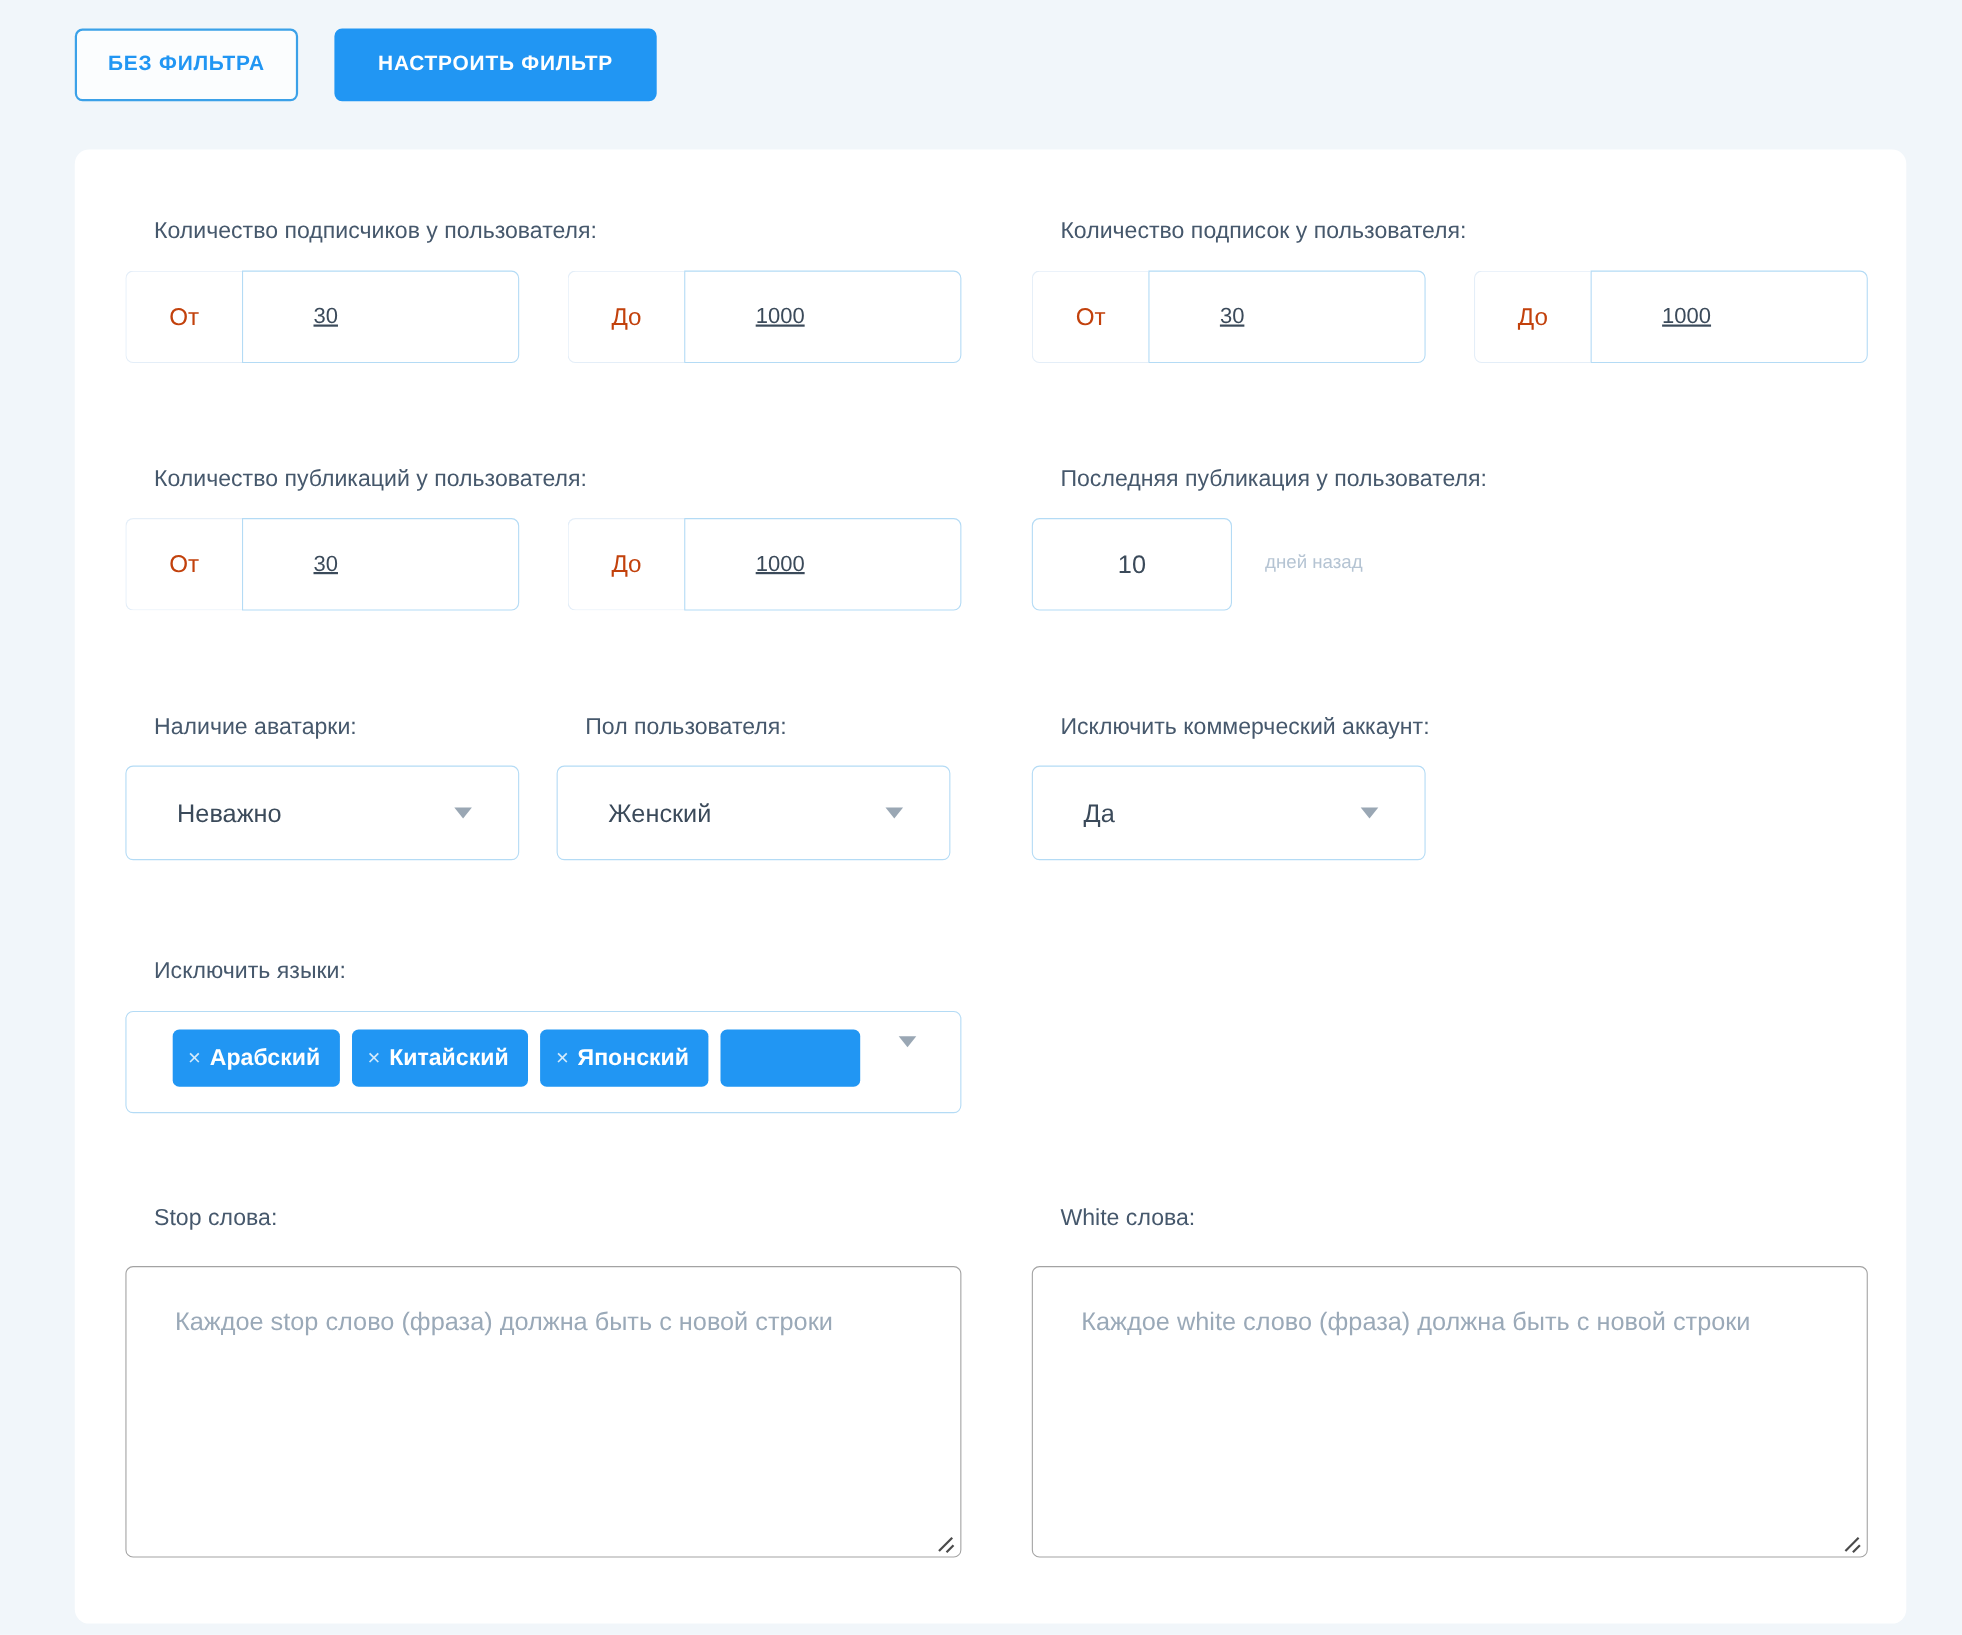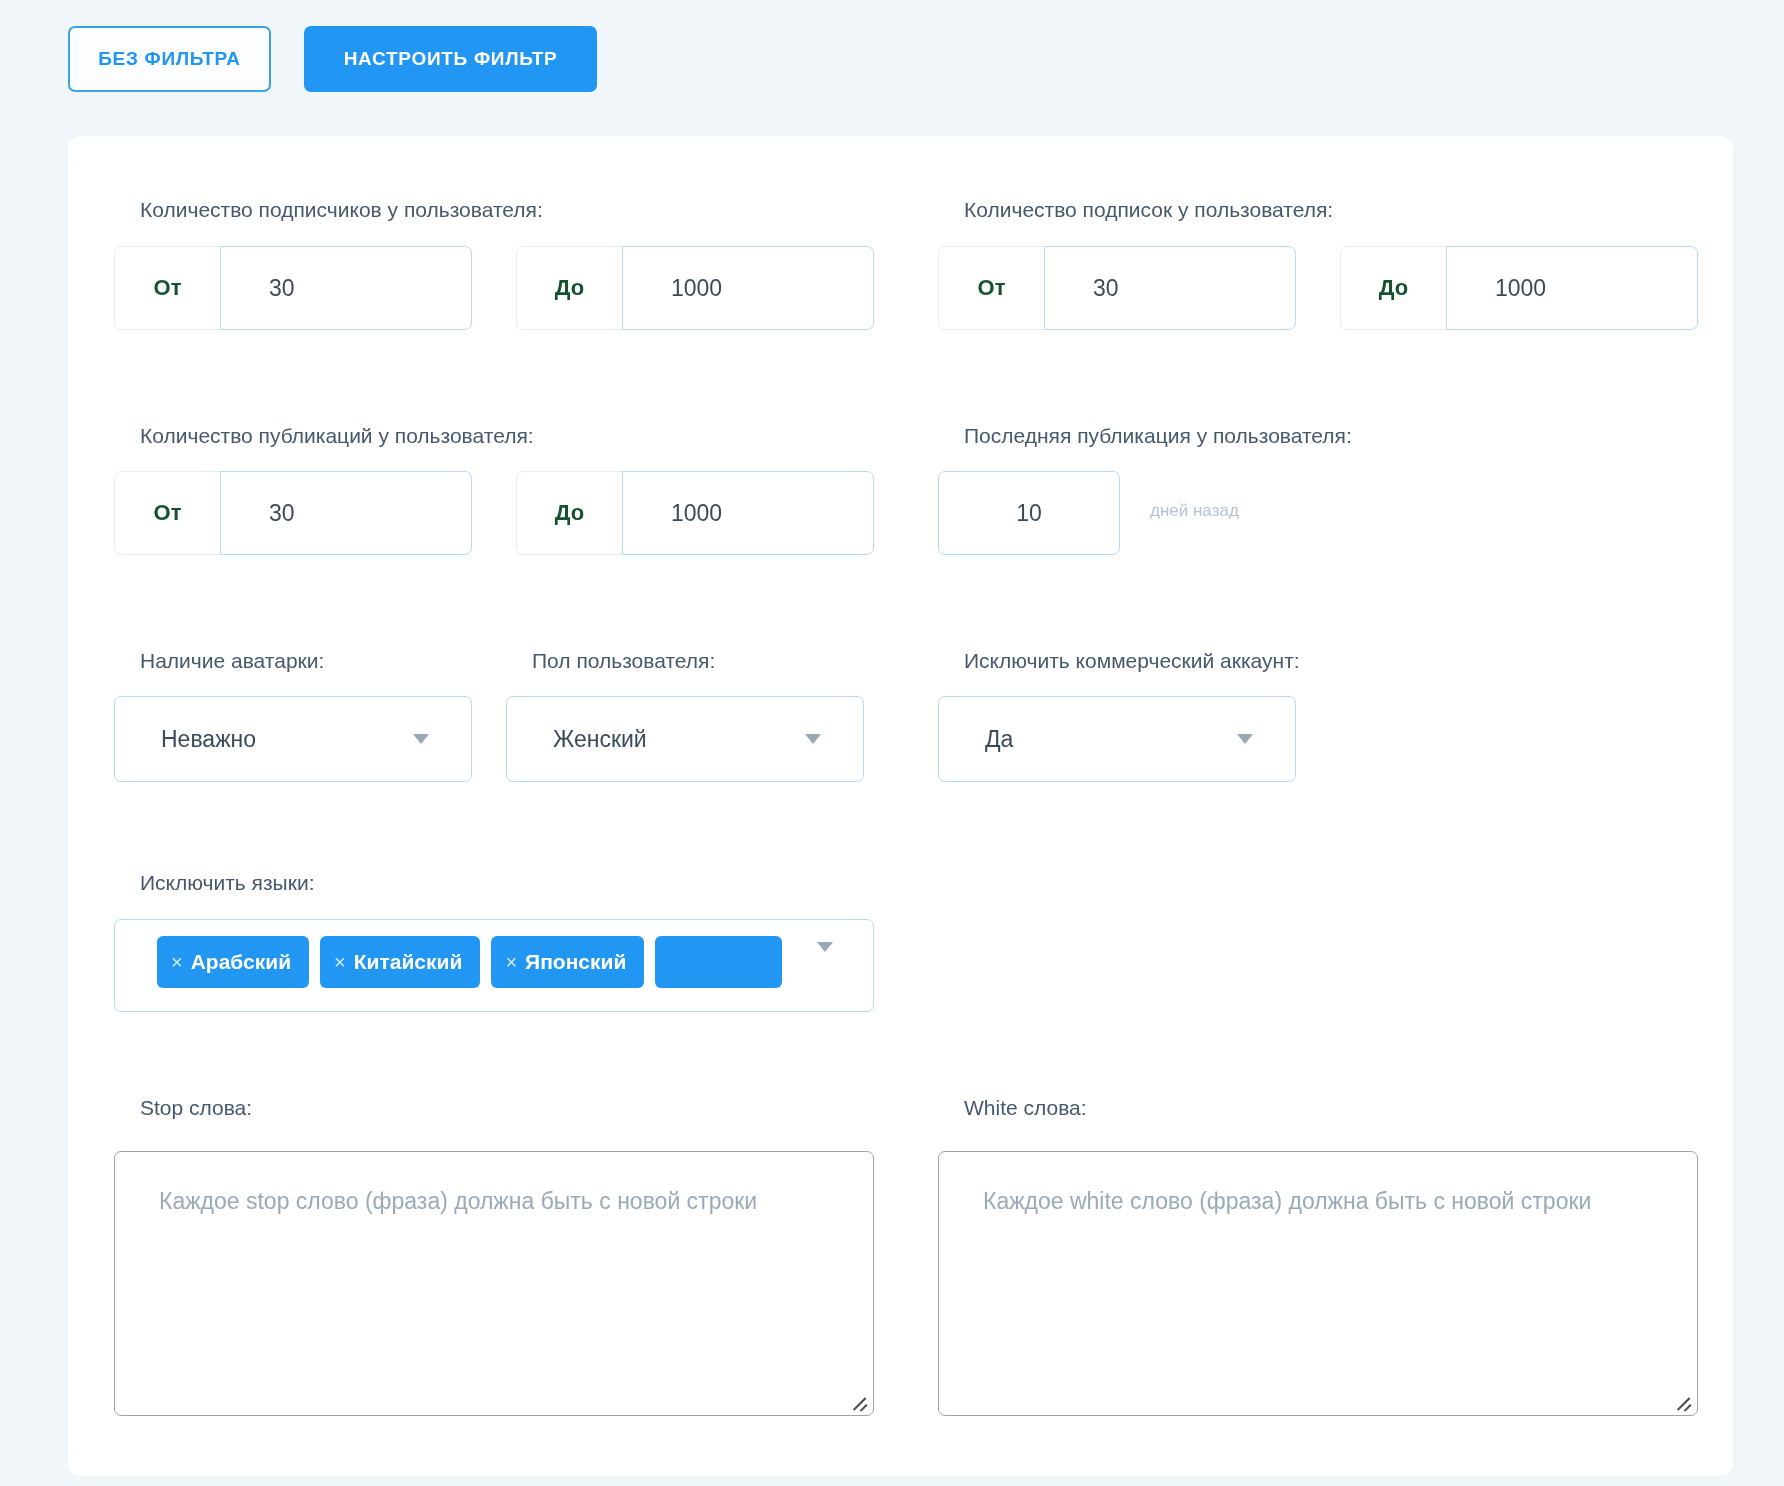--- a/index.html
+++ b/index.html
@@ -70,32 +70,32 @@
     height: 84px;
   }
   .ig-prefix {
     width: 106px;
     border: 1px solid #e4eef8;
     border-right: none;
     border-radius: 7px 0 0 7px;
     background: #fff;
     display: flex; align-items: center; justify-content: center;
     font-size: 22px;
-    color: #14532d;
-    font-weight: bold;
+    color: #c2410c;
   }
   .ig-value {
     flex: 1;
     border: 1px solid #b4dbf5;
     border-radius: 0 7px 7px 0;
     background: #fff;
     display: flex; align-items: center;
-    padding-left: 48px;
-    font-size: 23px;
+    padding-left: 64px;
+    font-size: 20px;
     color: #3b4a5a;
+    text-decoration: underline;
   }
 
   
   .plain-input {
     position: absolute;
     height: 84px;
     border: 1px solid #b4dbf5;
     border-radius: 7px;
     background: #fff;
     display: flex; align-items: center; justify-content: center;

